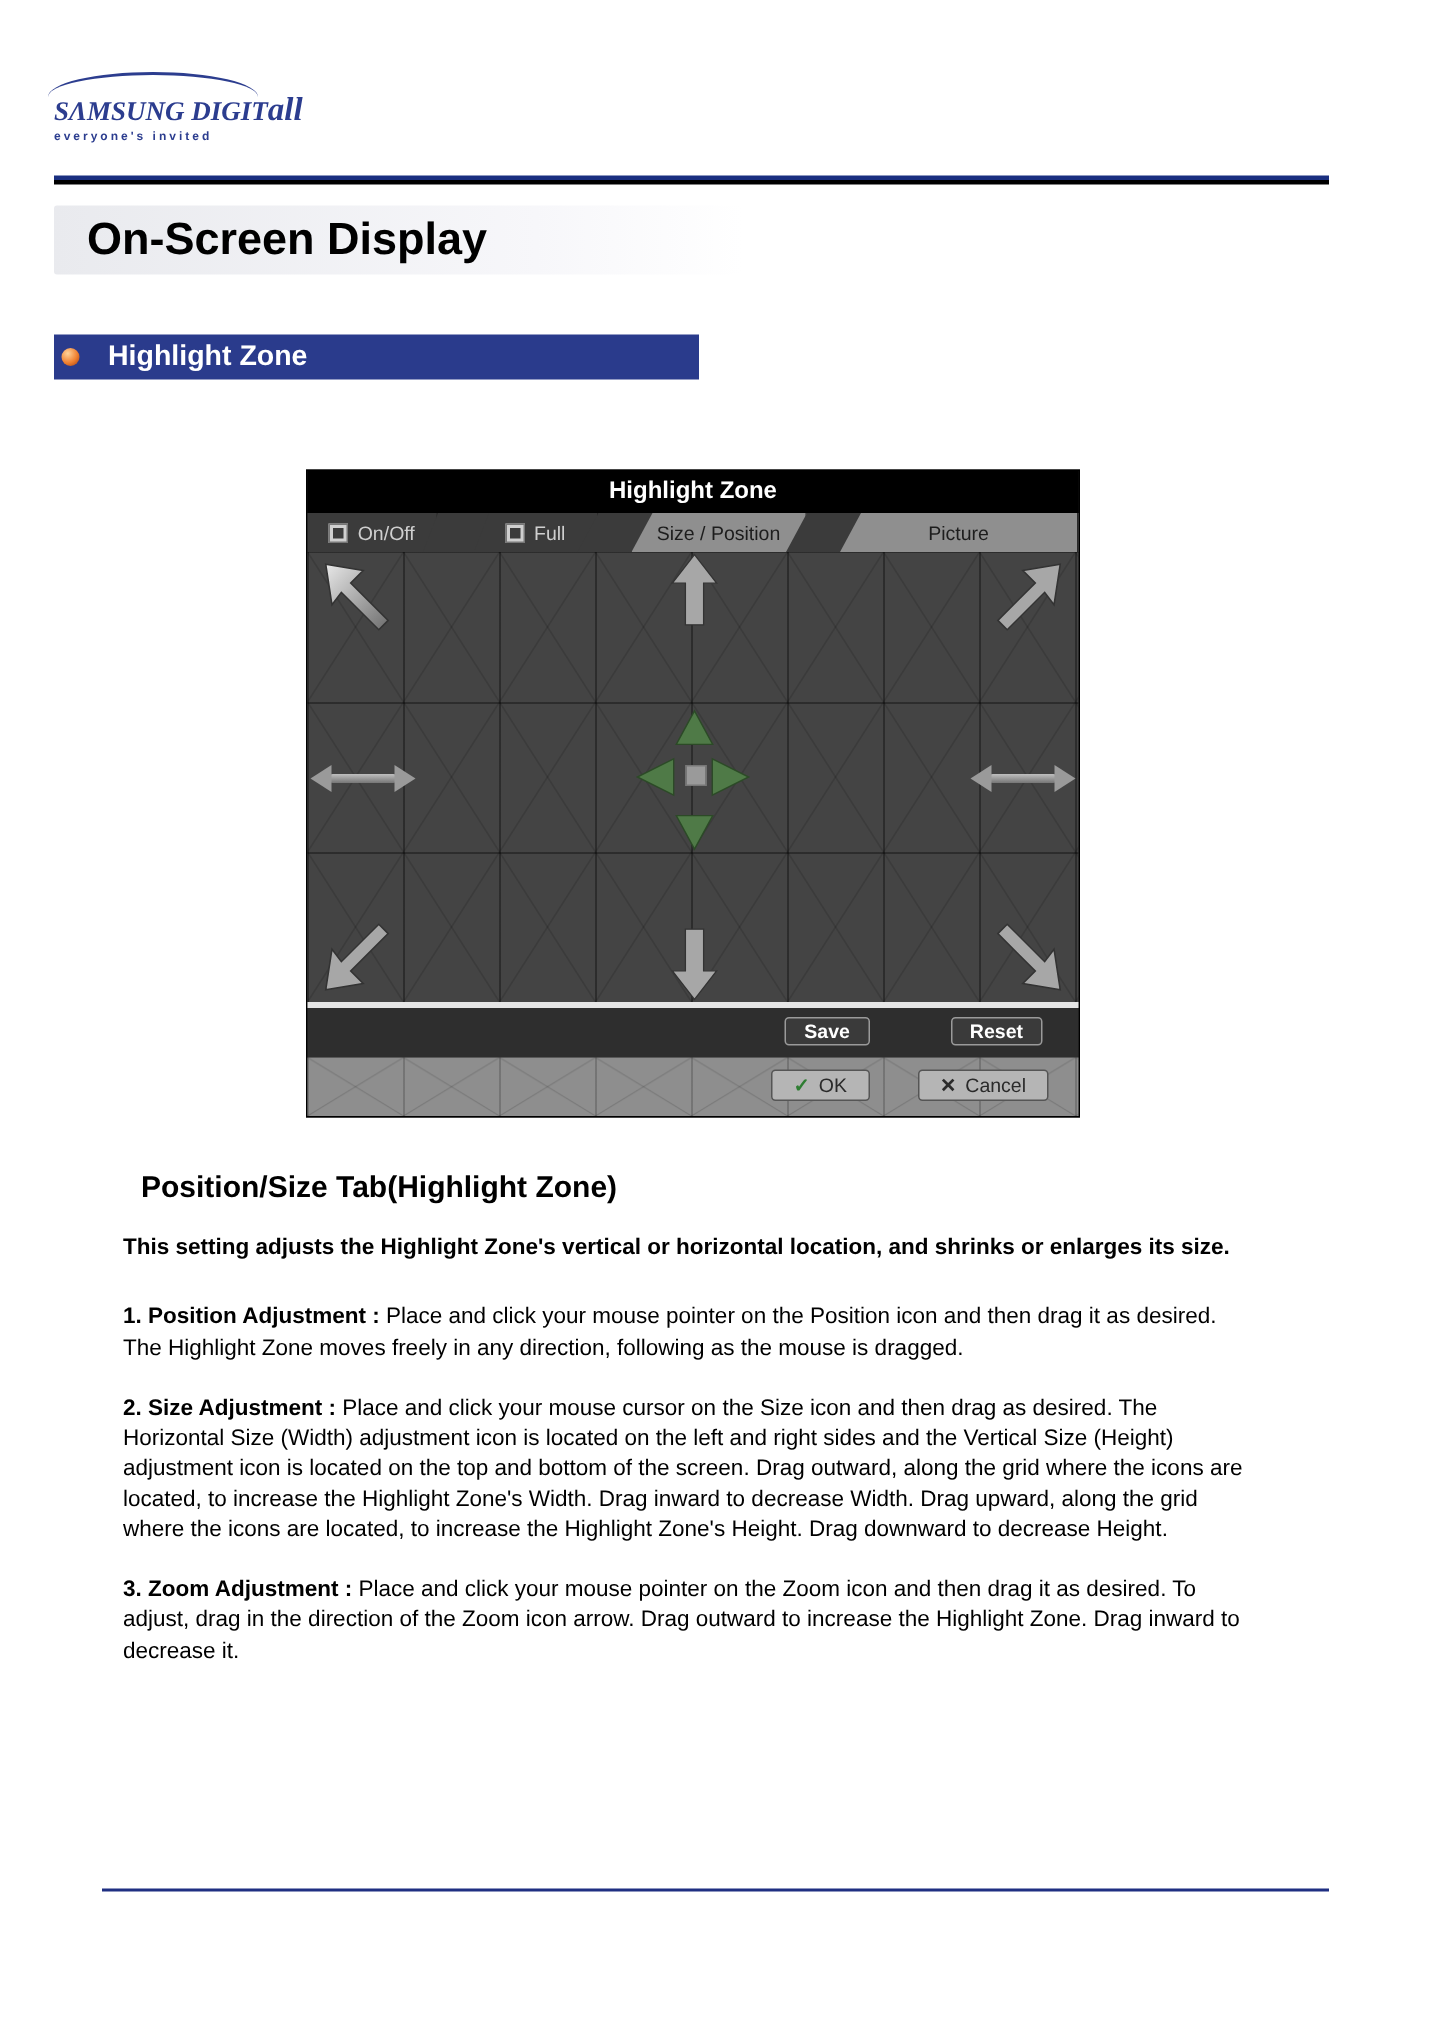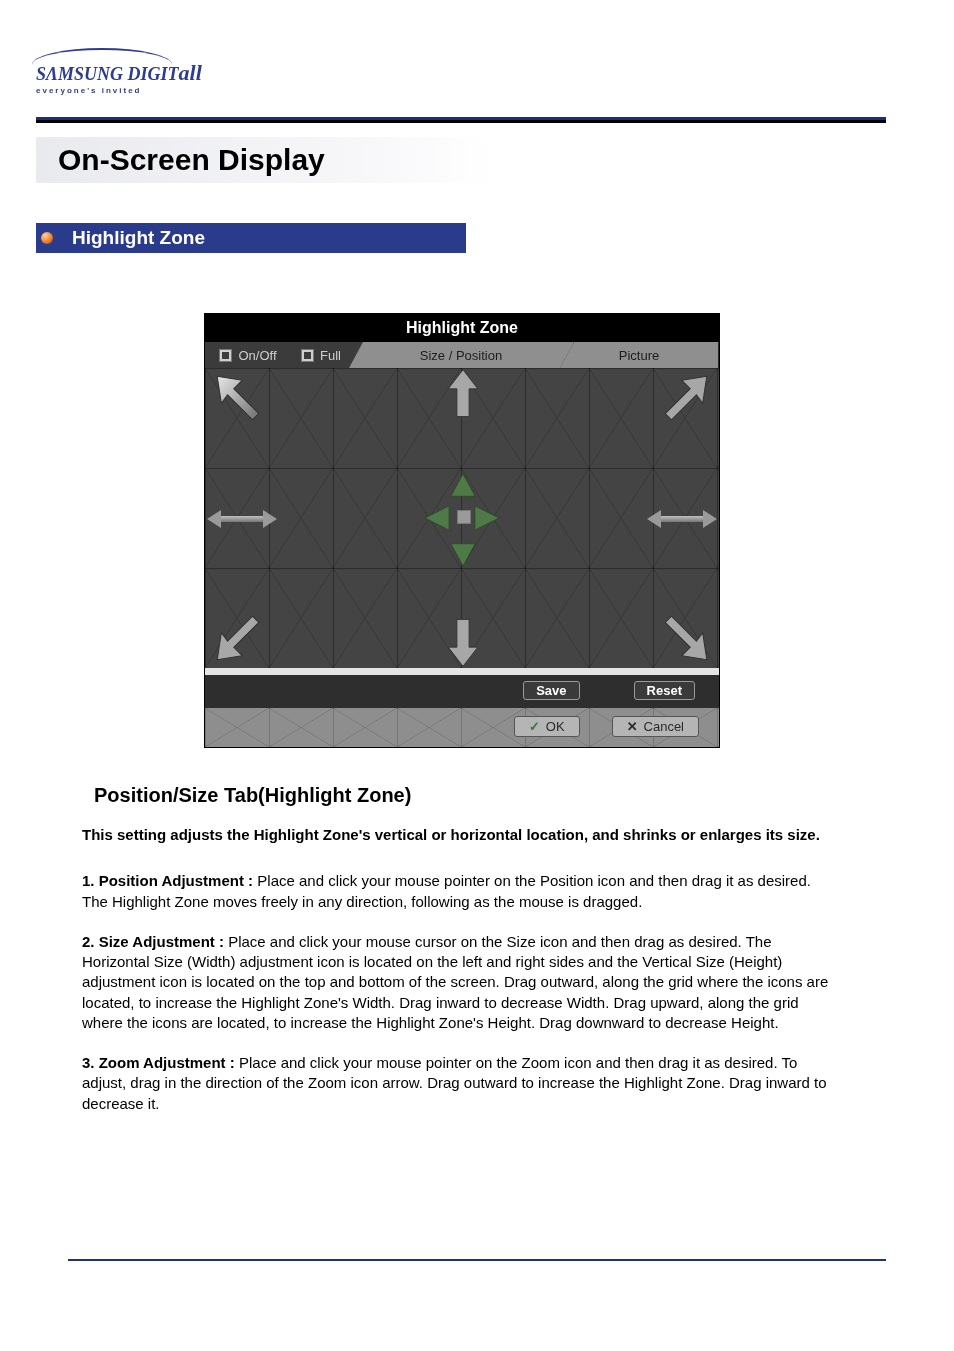--- a/index.html
+++ b/index.html
@@ -102,20 +102,21 @@
     text-align: center;
     font-weight: bold;
     font-size: 16px;
     padding: 5px 0;
   }
   .osd-tabs {
     display: flex;
     height: 26px;
     background: #3b3b3b;
     font-size: 13px;
+    gap: 36px;
   }
   .osd-tab {
     display: flex;
     align-items: center;
     justify-content: center;
     border-right: 1px solid #2a2a2a;
     position: relative;
   }
   .osd-tab.dark { background:#3b3b3b; color:#cfcfcf; }
   .osd-tab.light { background:#8f8f8f; color:#1d1d1d;justify-content:center; }
@@ -166,21 +167,21 @@
     content:""; position:absolute; top:-6px; width:0; height:0;
     border-top:9px solid transparent; border-bottom:9px solid transparent;
   }
   .hbar:before{ left:-12px; border-right:14px solid #9a9a9a; }
   .hbar:after { right:-12px; border-left:14px solid #9a9a9a; }
   
   .osd-btnrow {
     background:#2e2e2e;
     display:flex; justify-content:flex-end; gap:54px;
     padding:6px 24px 8px 0;
-    border-top:7px solid #e5e5e5;
+    border-top:4px solid #e5e5e5;
   }
   .osd-btn {
     background:#3a3a3a; color:#fff; font-weight:bold;
     border:1px solid #9a9a9a; border-radius:3px;
     padding:1px 12px; font-size:13px;
   }
   
   .osd-foot {
     background:#8e8e8e;
     display:flex; justify-content:flex-end; gap:32px;

